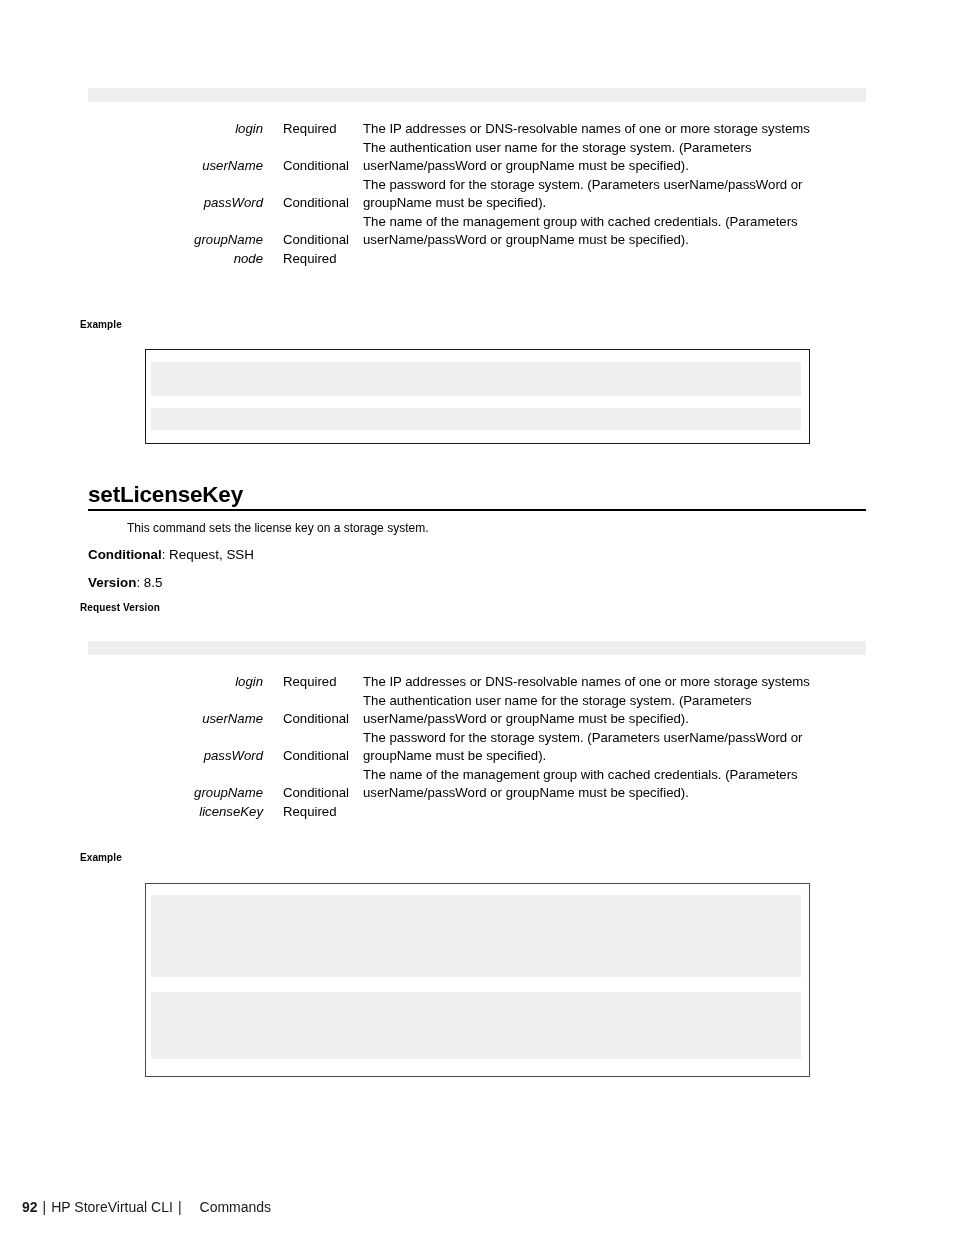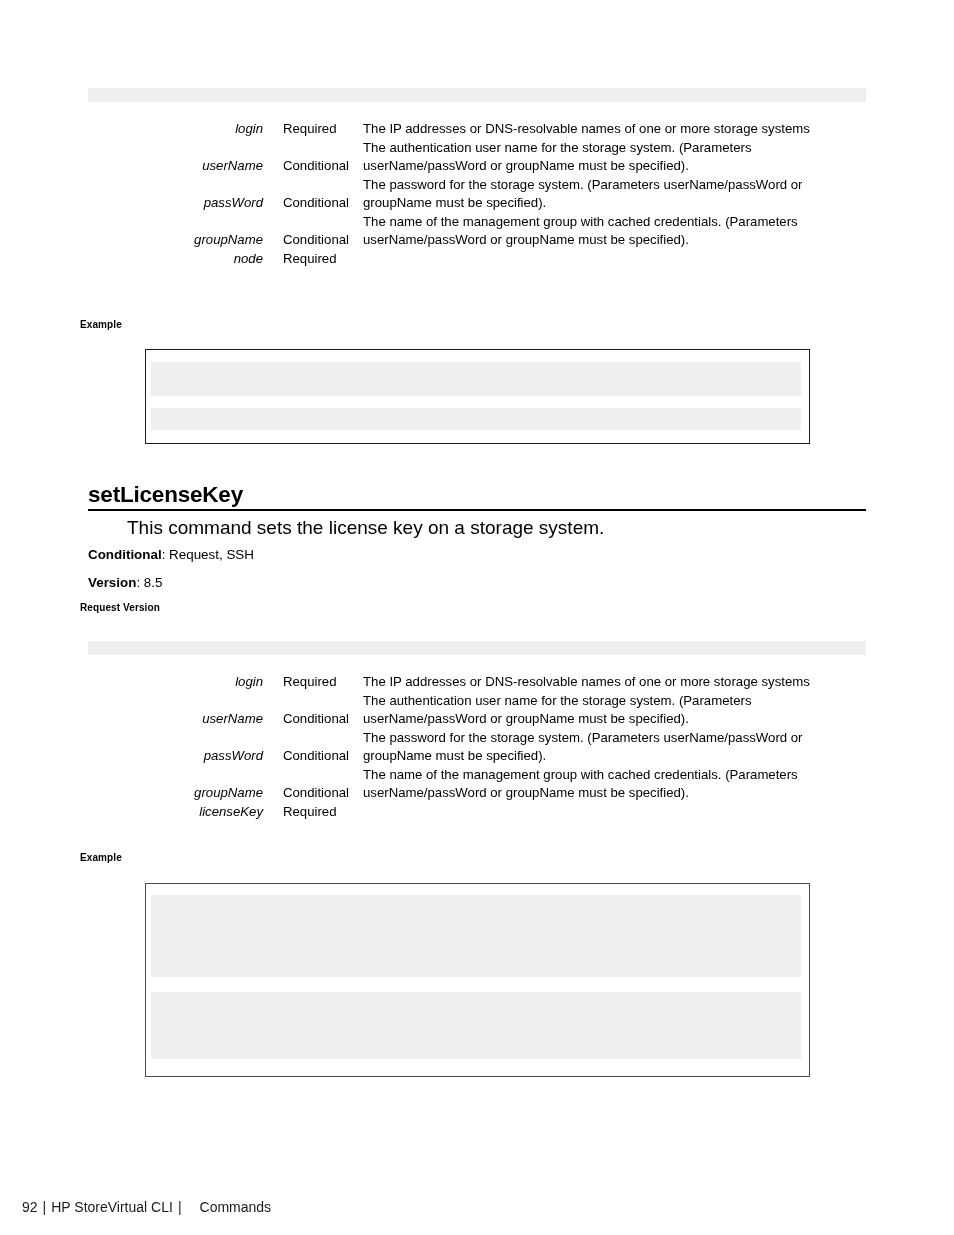--- a/index.html
+++ b/index.html
@@ -84,21 +84,21 @@
   }
   .h1-rule {
     position: absolute;
     left: 88px;
     width: 778px;
     height: 1.6px;
     background: #000000;
   }
   .body-line {
     position: absolute;
-    font-size: 19px;
+    font-size: 12px;
     line-height: 18px;
   }
   .kv-line {
     position: absolute;
     left: 88px;
     font-size: 13.4px;
     line-height: 18px;
     white-space: nowrap;
   }
   .kv-line b { font-weight: bold; }
@@ -115,21 +115,21 @@
 
   
   .footer {
     position: absolute;
     left: 22px;
     bottom: 20px;
     font-size: 14px;
     color: #1a1a1a;
     white-space: nowrap;
   }
-  .footer .pg { font-weight: normal; }
+  .footer .pg { font-weight: bold; }
   .footer .sep { padding: 0 5px; color: #1a1a1a; }
   .footer .gap { display: inline-block; width: 13px; }
 </style>
 </head>
 <body>
 
 <div class="page">
 
   <div class="syntax-bar" style="top:88px;"></div>
 

